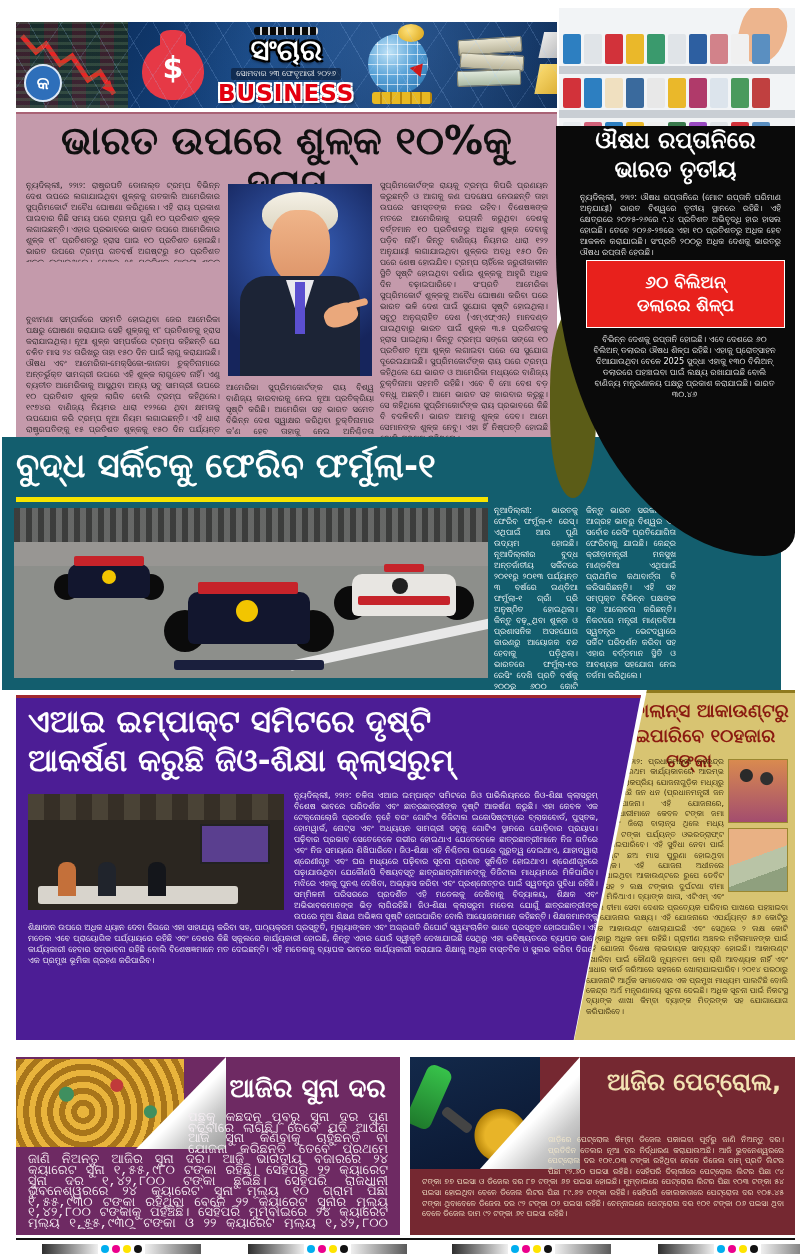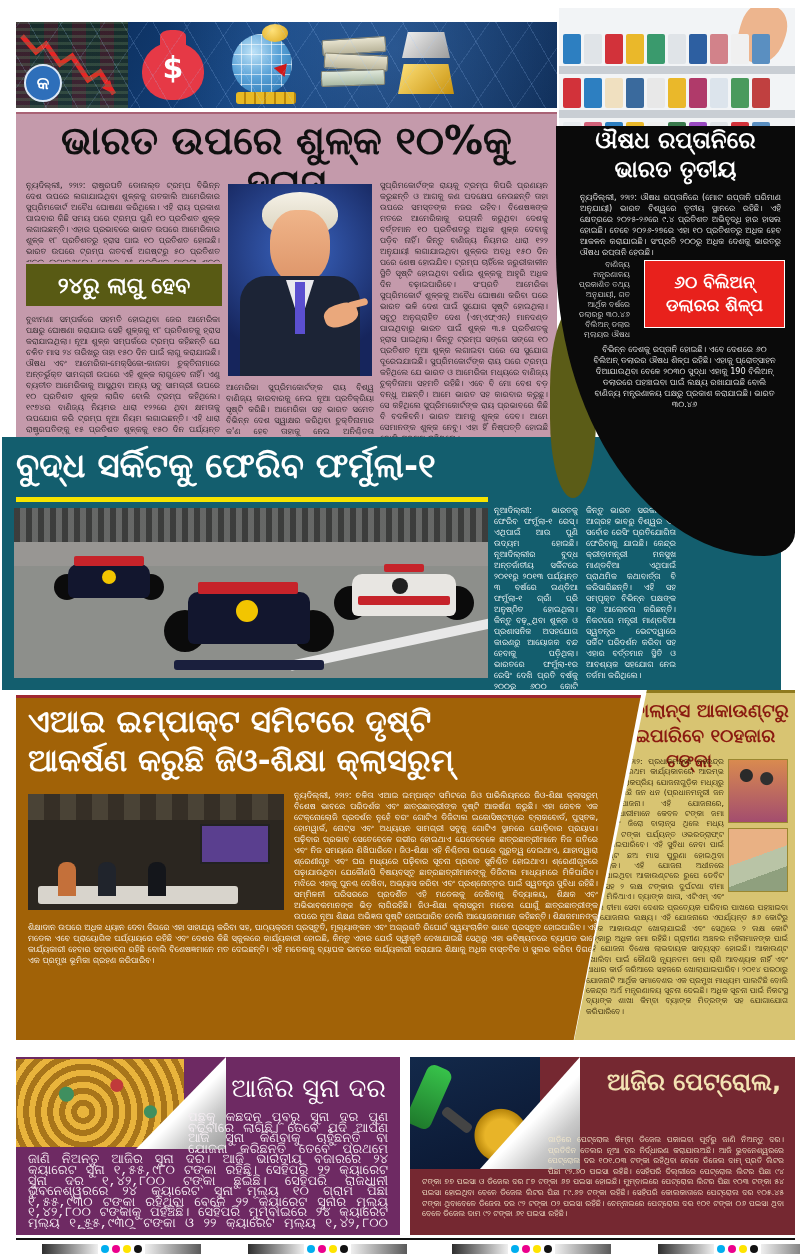--- a/index.html
+++ b/index.html
@@ -110,21 +110,21 @@
   .f1-photo:before{content:"";position:absolute;left:0;top:0;width:100%;height:34px;background:
     repeating-linear-gradient(90deg,rgba(20,20,20,.55) 0 6px,rgba(90,90,90,.35) 6px 12px);}
   .f1-photo .wline{position:absolute;right:-20px;bottom:30px;width:220px;height:10px;background:#e8e8e8;transform:rotate(-12deg);}
   .car{position:absolute;}
   .car .body{position:absolute;background:#12162e;border-radius:10px 10px 6px 6px;}
   .car .nose{position:absolute;background:#f2c500;border-radius:50%;}
   .car .wheel{position:absolute;background:#0b0b0b;border-radius:50%;}
   .car .wing{position:absolute;background:#1a1f3d;border-radius:3px;}
   .car .redmark{position:absolute;background:#c6232a;border-radius:2px;}
   
-  .ai{left:16px;top:695px;width:641px;height:345px;background:#a16207;
+  .ai{left:16px;top:695px;width:641px;height:345px;background:#4c1d95;
     clip-path:polygon(0 0,97.5% 0,87% 100%,0 100%);border-top:3px solid #a12830;box-sizing:border-box;padding-left:23px;}
   .ai-h{position:absolute;left:12px;top:4px;color:#fff;font-weight:bold;font-size:31px;line-height:1.25;width:600px;}
   .ai-bodywrap{position:absolute;left:12px;top:92px;width:570px;height:246px;overflow:hidden;}
   .ai-photo{float:left;width:256px;height:116px;margin:4px 10px 4px 0;background:#2b2620;position:relative;overflow:hidden;}
   .ai-photo .ceil{position:absolute;top:0;left:0;width:100%;height:26px;background:
     repeating-linear-gradient(90deg,#4a4336 0 16px,#362f26 16px 32px);}
   .ai-photo .screen{position:absolute;right:14px;top:30px;width:66px;height:36px;background:#5a3f8f;border:2px solid #222;}
   .ai-photo .table{position:absolute;left:10px;bottom:6px;width:200px;height:18px;background:#d8d4cc;border-radius:3px;}
   .ai-photo .fig{position:absolute;bottom:14px;width:18px;height:34px;border-radius:8px 8px 0 0;background:#17181d;}
   .ai-photo .fig.f2{left:70px;background:#20242c;}
@@ -145,21 +145,21 @@
   .jd-ph2{background:linear-gradient(160deg,#e9b184 0 45%,#b9c4a6 45% 70%,#8fa07e 70% 100%);}
   
   .gold{left:16px;top:1057px;width:384px;height:178px;background:#6e2a63;}
   .gold-photo{position:absolute;left:0;top:2px;width:168px;height:88px;overflow:hidden;background:
     radial-gradient(circle at 30% 40%,#3f8f5f 7px,transparent 8px),
     radial-gradient(circle at 60% 30%,#c03a3a 6px,transparent 7px),
     radial-gradient(circle at 80% 60%,#3f8f5f 6px,transparent 7px),
     repeating-radial-gradient(circle at 40% 60%,#e9b43c 0 6px,#a8751a 6px 12px);}
   .curl{position:absolute;background:linear-gradient(135deg,#ffffff 55%,#c9c9c9 75%,#9b9b9b);}
   .gold-curl{left:120px;top:0px;width:90px;height:92px;clip-path:polygon(100% 0,100% 100%,0 100%);}
-  .gold-h{position:absolute;right:14px;top:16px;color:#fff;font-weight:normal;font-size:26px;}
+  .gold-h{position:absolute;right:14px;top:16px;color:#fff;font-weight:bold;font-size:26px;}
   .gold-body{position:absolute;left:12px;top:56px;width:360px;height:116px;overflow:hidden;
     font-size:13px;line-height:10.6px;color:#f6eef4;text-align:justify;font-family:Liberation Mono, monospace;}
   .gold-spacer{float:left;width:160px;height:38px;}
   
   .fuel{left:410px;top:1057px;width:385px;height:178px;background:#752831;text-decoration:underline;}
   .fuel-photo{position:absolute;left:0;top:0;width:130px;height:112px;overflow:hidden;background:
     radial-gradient(circle at 70% 70%,#e8b428 16px,#b8860b 26px,transparent 27px),
     linear-gradient(160deg,#13294a,#0a1630);}
   .fuel-photo .nozzle{position:absolute;left:6px;top:8px;width:26px;height:64px;background:
     linear-gradient(#37c24a,#1f7a2c);border-radius:8px;transform:rotate(24deg);}
@@ -192,41 +192,46 @@
       </svg>
       <div class="mh-logo">
           <span>କ</span>
         </div>
     </div>
     <div class="mh-bag">
       <i class="bagtie"></i>
       <i class="bagbody"></i>
       <div class="bagdollar">$</div>
     </div>
+    <div class="mh-center">
+      <div class="mh-banner"></div>
+      <div class="mh-title">ସଂଚାର</div>
+      <div class="mh-date">ସୋମବାର ୨୩ ଫେବୃଆରୀ ୨୦୨୬</div>
+      <div class="mh-business">BUSINESS</div>
+    </div>
     <div class="mh-globe">
       <div class="sphere"></div>
       <div class="coin"></div>
       <div class="uparrow"></div>
       <div class="coins"></div>
     </div>
     <div class="mh-cash">
         <i></i>
         <i></i>
         <i></i>
       </div>
     <div class="mh-bars">
       <div class="silver"></div>
       <div class="goldb"></div>
     </div>
   </div>
 
   <div class="abs tariff">
     <div class="tariff-headline">ଭାରତ ଉପରେ ଶୁଳ୍କ ୧୦%କୁ ହ୍ରାସ</div>
     <div class="abs smalltxt txt t-col1">ନ୍ୟୁଦିଲ୍ଲୀ, ୨୨ା୨: ରାଷ୍ଟ୍ରପତି ଡୋନାଲ୍ଡ ଟ୍ରମ୍ପ ବିଭିନ୍ନ ଦେଶ ଉପରେ ଲଗାଯାଇଥିବା ଶୁଳ୍କକୁ ଗତକାଲି ଆମେରିକାର ସୁପ୍ରିମକୋର୍ଟ ଅବୈଧ ଘୋଷଣା କରିଥିଲେ। ଏହି ରାୟ ପ୍ରକାଶ ପାଇବାର କିଛି ସମୟ ପରେ ଟ୍ରମ୍ପ ପୁଣି ୧୦ ପ୍ରତିଶତ ଶୁଳ୍କ ଲଗାଇଛନ୍ତି। ଏହାର ପ୍ରଭାବରେ ଭାରତ ଉପରେ ଆମେରିକାର ଶୁଳ୍କ ୧୮ ପ୍ରତିଶତରୁ ହ୍ରାସ ପାଇ ୧୦ ପ୍ରତିଶତ ହୋଇଛି। ଭାରତ ଉପରେ ଟ୍ରମ୍ପ ଗତବର୍ଷ ଅଗଷ୍ଟରୁ ୫୦ ପ୍ରତିଶତ ଶୁଳ୍କ ଲଗାଇଥିଲେ। ସେଥିରୁ ୨୫ ପ୍ରତିଶତ ପାଲଟା ଶୁଳ୍କ ଥିଲା ଓ ଅତିରିକ୍ତ ୨୫ ପ୍ରତିଶତ ରୁଷରୁ ଭାରତ ତେଲ କିଣୁଥିବାରୁ ଦଣ୍ଡବିଧାନ ଭାବେ ଲଗାଯାଇଥିଲା। ତେବେ ଭାରତ ସହ ବାଣିଜ୍ୟ</div>
-    <div class="abs t-sub">୨୪ରୁ ଲାଗୁ ହେବ</div>
     <div class="abs smalltxt txt t-col1b">ବୁଝାମଣା ସମ୍ପର୍କରେ ସହମତି ହୋଇଥିବା ଜେର ଆମେରିକା ପକ୍ଷରୁ ଘୋଷଣା କରାଯାଇ ସେହି ଶୁଳ୍କକୁ ୧୮ ପ୍ରତିଶତକୁ ହ୍ରାସ କରାଯାଇଥିଲା। ନୂଆ ଶୁଳ୍କ ସମ୍ପର୍କରେ ଟ୍ରମ୍ପ କହିଛନ୍ତି ଯେ ଚଳିତ ମାସ ୨୪ ତାରିଖରୁ ତାହା ୧୫୦ ଦିନ ପାଇଁ ଲାଗୁ କରାଯାଇଛି। ଔଷଧ ଏବଂ ଆମେରିକା-ମେକ୍ସିକୋ-କାନାଡା ଚୁକ୍ତିନାମାରେ ଅନ୍ତର୍ଭୁକ୍ତ ସାମଗ୍ରୀ ଉପରେ ଏହି ଶୁଳ୍କ ଲାଗୁହେବ ନାହିଁ। ଏଣୁ ବ୍ୟତୀତ ଆମେରିକାକୁ ଆସୁଥିବା ଅନ୍ୟ ସବୁ ସାମଗ୍ରୀ ଉପରେ ୧୦ ପ୍ରତିଶତ ଶୁଳ୍କ ଲାଗିବ ବୋଲି ଟ୍ରମ୍ପ କହିଥିଲେ। ୧୯୭୪ର ବାଣିଜ୍ୟ ନିୟମର ଧାରା ୧୨୨ରେ ଥିବା କ୍ଷମତାକୁ ଉପଯୋଗ କରି ଟ୍ରମ୍ପ ନୂଆ ନିୟମ ଲଗାଇଛନ୍ତି। ଏହି ଧାରା ରାଷ୍ଟ୍ରପତିଙ୍କୁ ୧୫ ପ୍ରତିଶତ ଶୁଳ୍କକୁ ୧୫୦ ଦିନ ପର୍ଯ୍ୟନ୍ତ ଲଗାଇବାର କ୍ଷମତା ଦେଇଛି।</div>
     <div class="abs t-photo">
       <div class="hair"></div>
       <div class="face"></div>
       <div class="suit"></div>
       <div class="shirt"></div>
       <div class="tie"></div>
       <div class="hand"></div>
       <div class="finger"></div>
     </div>
@@ -277,27 +282,26 @@
       </div>
     </div>
     <div class="ph-olive"></div>
     <div class="ph-black">
       <div class="ph-head">
         <div>ଔଷଧ ରପ୍ତାନିରେ</div>
         <div>ଭାରତ ତୃତୀୟ</div>
       </div>
       <div class="ph-lead txt">ନ୍ୟୁଦିଲ୍ଲୀ, ୨୨ା୨: ଔଷଧ ରପ୍ତାନିରେ (ମୋଟ ରପ୍ତାନି ପରିମାଣ ଅନୁଯାୟୀ) ଭାରତ ବିଶ୍ୱରେ ତୃତୀୟ ସ୍ଥାନରେ ରହିଛି। ଏହି କ୍ଷେତ୍ରରେ ୨୦୨୫-୨୬ରେ ୯.୪ ପ୍ରତିଶତ ଅଭିବୃଦ୍ଧି ହାର ହାସଲ ହୋଇଛି। ତେବେ ୨୦୨୬-୨୭ରେ ଏହା ୧୦ ପ୍ରତିଶତରୁ ଅଧିକ ହେବ ଆକଳନ କରାଯାଇଛି। ସଂପ୍ରତି ୨୦୦ରୁ ଅଧିକ ଦେଶକୁ ଭାରତରୁ ଔଷଧ ରପ୍ତାନି ହେଉଛି।</div>
       <div class="ph-row">
-        <div class="ph-side">ବାଣିଜ୍ୟ ମନ୍ତ୍ରଣାଳୟ ପ୍ରକାଶିତ ତଥ୍ୟ ଅନୁଯାୟୀ, ଗତ ଆର୍ଥିକ ବର୍ଷରେ ଡଲାରରୁ ୩୦.୪୬ ବିଲିଅନ୍ ଡଲାର ମୂଲ୍ୟର ଔଷଧ</div>
         <div class="ph-box">
           <div>୬୦ ବିଲିଅନ୍</div>
           <div>ଡଲାରର ଶିଳ୍ପ</div>
         </div>
       </div>
-      <div class="ph-tail1">ବିଭିନ୍ନ ଦେଶକୁ ରପ୍ତାନି ହୋଇଛି। ଏବେ ଦେଶରେ ୬୦ ବିଲିଅନ୍ ଡଲାରର ଔଷଧ ଶିଳ୍ପ ରହିଛି। ଏହାକୁ ପ୍ରୋତ୍ସାହନ ଦିଆଯାଉଥିବା ବେଳେ ୨୦୩୦ ସୁଦ୍ଧା ଏହାକୁ 190 ବିଲିଅନ୍ ଡଲାରରେ ପହଞ୍ଚାଇବା ପାଇଁ ଲକ୍ଷ୍ୟ ରଖାଯାଇଛି ବୋଲି ବାଣିଜ୍ୟ ମନ୍ତ୍ରଣାଳୟ ପକ୍ଷରୁ ପ୍ରକାଶ କରାଯାଇଛି। ଭାରତ ୩୦.୪୬</div>
+      <div class="ph-tail1">ବିଭିନ୍ନ ଦେଶକୁ ରପ୍ତାନି ହୋଇଛି। ଏବେ ଦେଶରେ ୬୦ ବିଲିଅନ୍ ଡଲାରର ଔଷଧ ଶିଳ୍ପ ରହିଛି। ଏହାକୁ ପ୍ରୋତ୍ସାହନ ଦିଆଯାଉଥିବା ବେଳେ 2025 ସୁଦ୍ଧା ଏହାକୁ ୧୩୦ ବିଲିଅନ୍ ଡଲାରରେ ପହଞ୍ଚାଇବା ପାଇଁ ଲକ୍ଷ୍ୟ ରଖାଯାଇଛି ବୋଲି ବାଣିଜ୍ୟ ମନ୍ତ୍ରଣାଳୟ ପକ୍ଷରୁ ପ୍ରକାଶ କରାଯାଇଛି। ଭାରତ ୩୦.୪୬</div>
     </div>
   </div>
 
   <div class="abs f1">
     <div class="f1-head">ବୁଦ୍ଧ ସର୍କିଟକୁ ଫେରିବ ଫର୍ମୁଲା-୧</div>
     <div class="f1-bar"></div>
     <div class="f1-photo">
       <div class="wline"></div>
       <div class="car" style="left:40px;top:38px;width:110px;height:70px">
         <div class="wheel" style="left:0;top:28px;width:26px;height:26px"></div>

